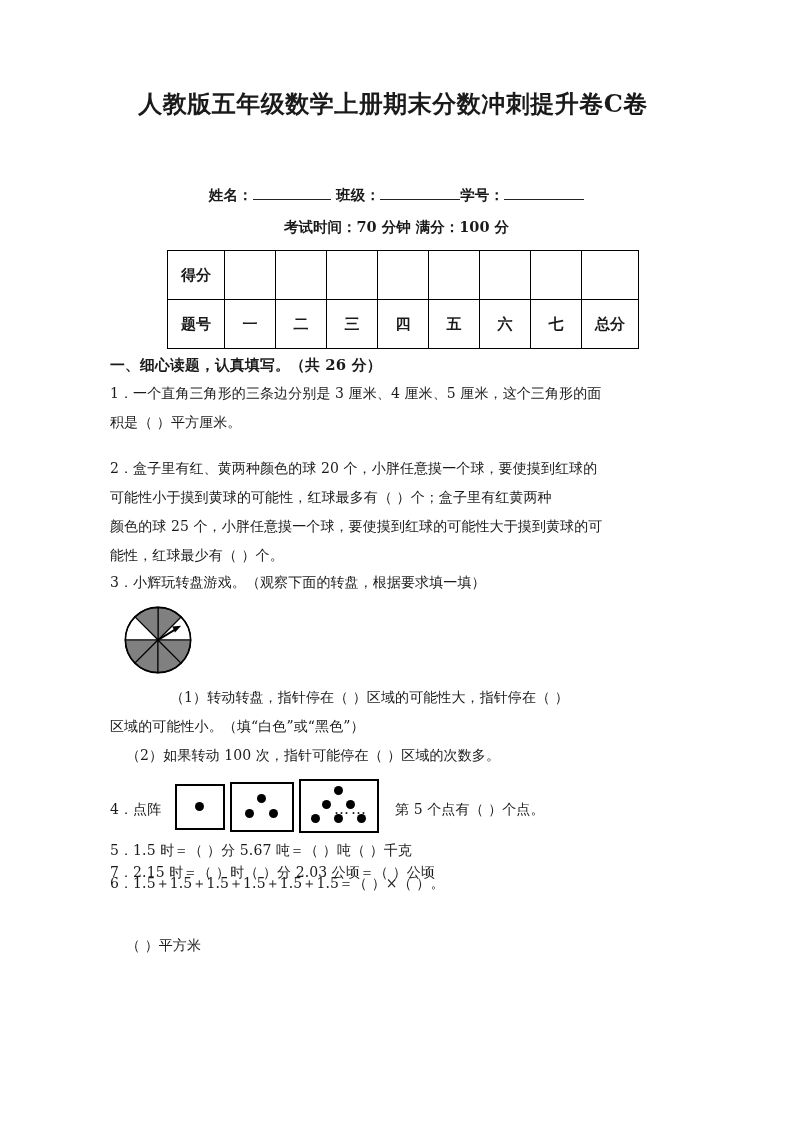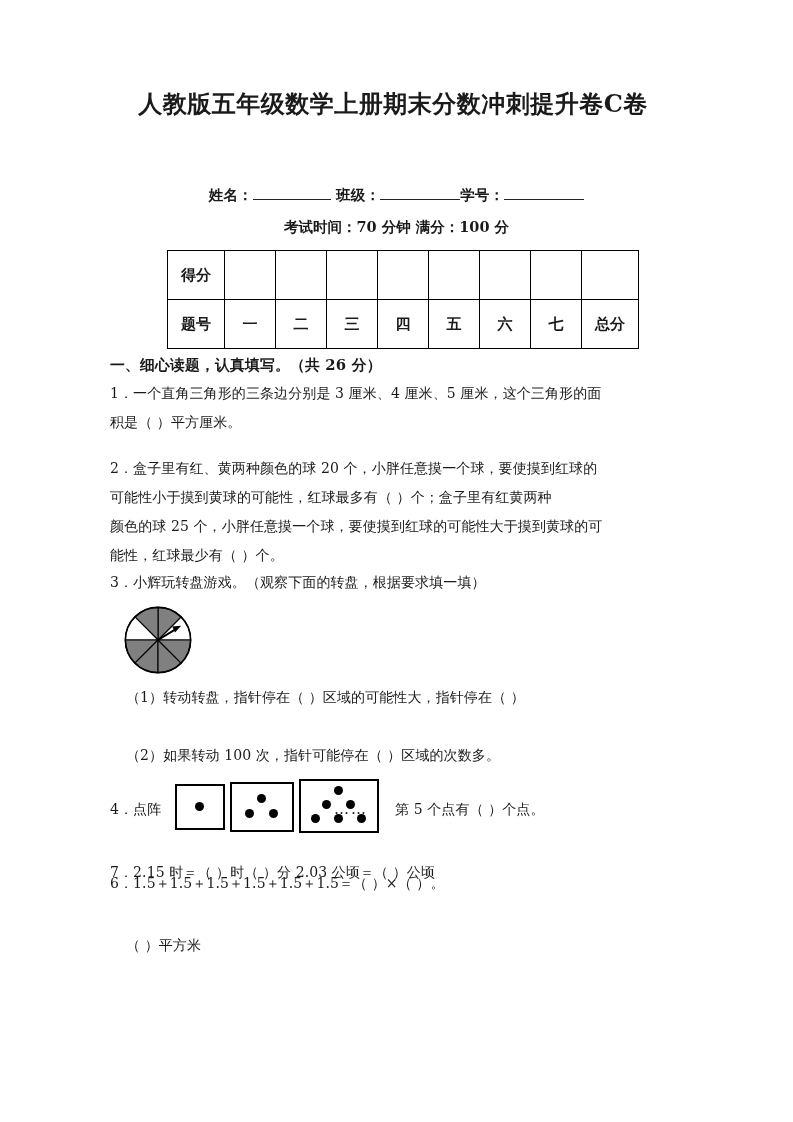--- a/index.html
+++ b/index.html
@@ -218,21 +218,22 @@
 
     <path d="M50,50 L50,98 A48,48 0 0,0 83.94,83.94 Z" fill="#808080" stroke="#000" stroke-width="1.6"></path>
 
     <path d="M50,50 L83.94,83.94 A48,48 0 0,0 98,50 Z" fill="#808080" stroke="#000" stroke-width="1.6"></path>
     <circle cx="50" cy="50" r="48" fill="none" stroke="#000" stroke-width="2.4"></circle>
 
     <line x1="50" y1="50" x2="78" y2="33" stroke="#000" stroke-width="3"></line>
     <polygon points="84,29 71,30 75,39" fill="#000"></polygon>
   </svg>
 
-  <div class="qline indent" style="top:688px;">（1）转动转盘，指针停在（        ）区域的可能性大，指针停在（          ）</div>
+  <div class="qline indent" style="top:688px;margin-left:44px;">（1）转动转盘，指针停在（        ）区域的可能性大，指针停在（          ）</div>
+  <div class="qline" style="top:717px;">区域的可能性小。（填“白色”或“黑色”）</div>
   <div class="qline indent" style="top:746px;">（2）如果转动 100 次，指针可能停在（        ）区域的次数多。</div>
 
   <div class="qline" style="top:800px;">4．点阵</div>
 
   <div class="dot-row">
 
     <div class="dotbox" style="left:65px; top:-2px; width:46px; height:42px;">
       <span class="dot" style="left:18px; top:16px;"></span>
     </div>
 
@@ -248,20 +249,21 @@
       <span class="dot" style="left:45px; top:19px;"></span>
       <span class="dot" style="left:10px; top:33px;"></span>
       <span class="dot" style="left:33px; top:33px;"></span>
       <span class="dot" style="left:56px; top:33px;"></span>
     </div>
   </div>
 
   <div class="ellipsis-dots">……</div>
   <div class="qline" style="top:800px; left:395px;">第 5 个点有（        ）个点。</div>
 
+  <div class="qline" style="top:841px;">5．1.5 时＝（        ）分        5.67 吨＝（        ）吨（        ）千克</div>
 
   <div class="qline" style="top:874px;">6．1.5＋1.5＋1.5＋1.5＋1.5＋1.5＝（        ）×（        ）。</div>
 
   <div class="qline" style="top:863px;">7．2.15 时＝（        ）时（        ）分    2.03 公顷＝（        ）公顷</div>
   <div class="qline indent" style="top:936px;">（        ）平方米</div>
 
 
 </div>
 
 </body></html>

